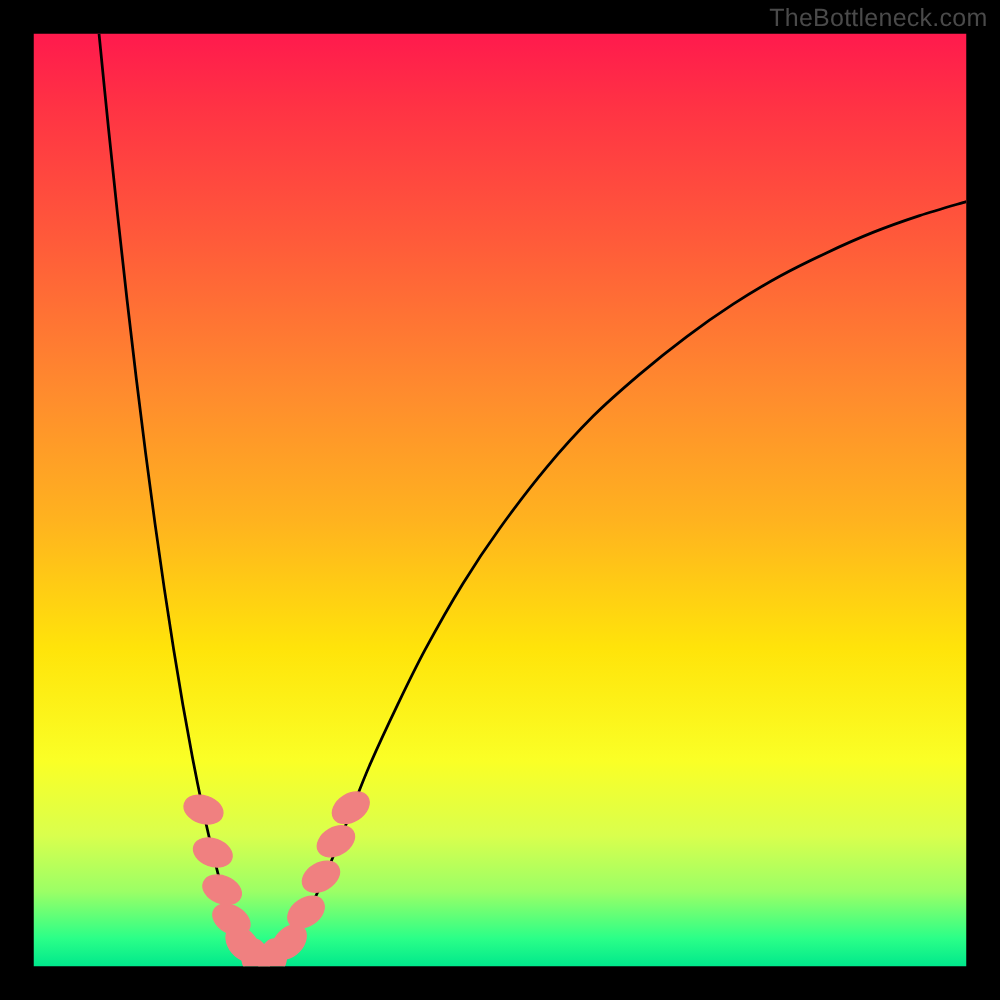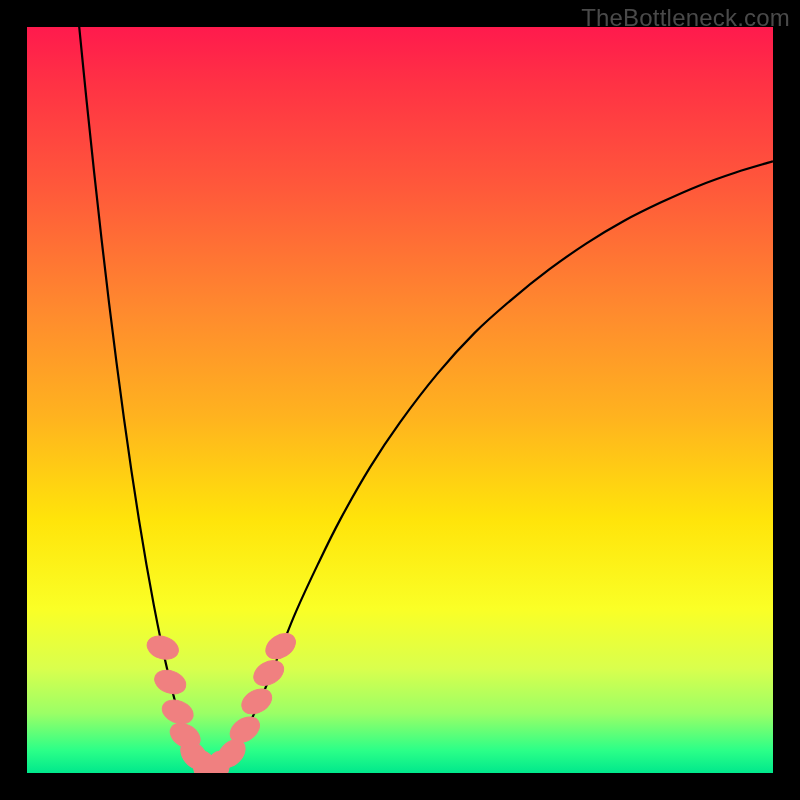--- a/index.html
+++ b/index.html
@@ -39,21 +39,21 @@
       #9bff66 92%,
       #2bff88 97%,
       #00e88c 100%
     );
   }
   .attribution {
     position: absolute;
     top: 4px;
     right: 10px;
     color: #4a4a4a;
-    font-size: 24px;
+    font-size: 20px;
     font-weight: 400;
     letter-spacing: 0.2px;
   }
   svg.curve {
     position: absolute;
     left: 0;
     top: 0;
     width: 746px;
     height: 746px;
     pointer-events: none;

